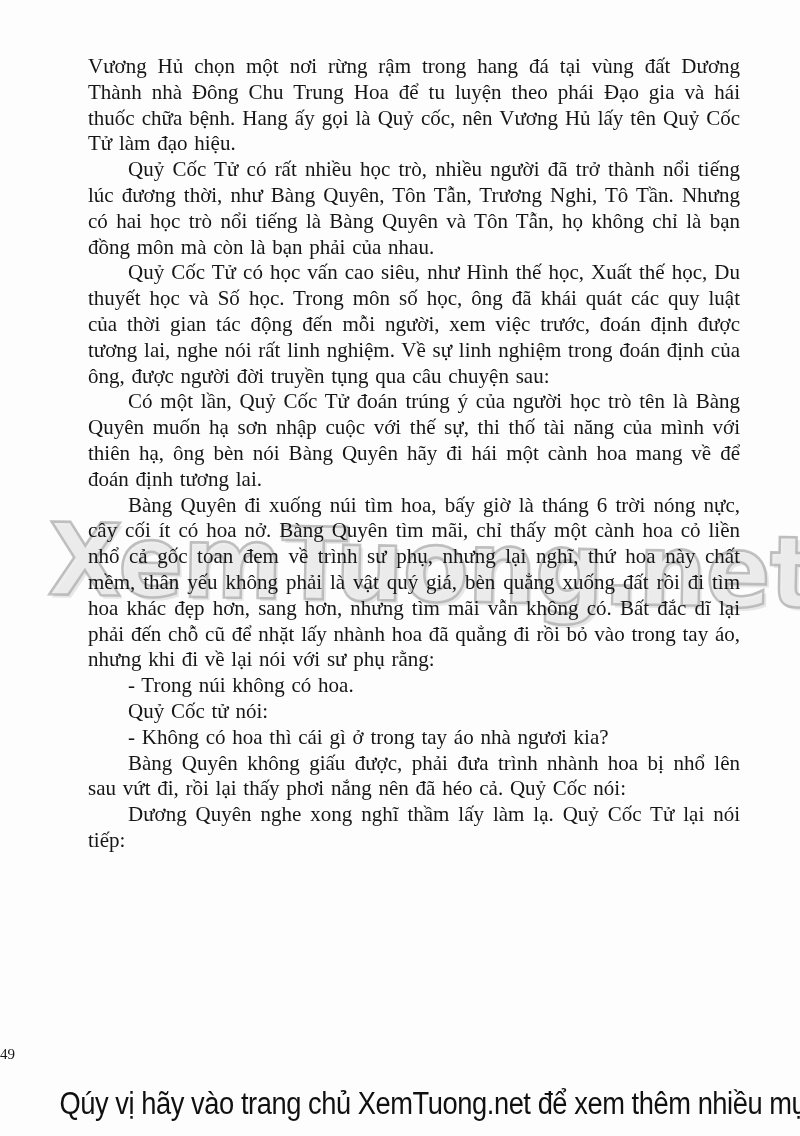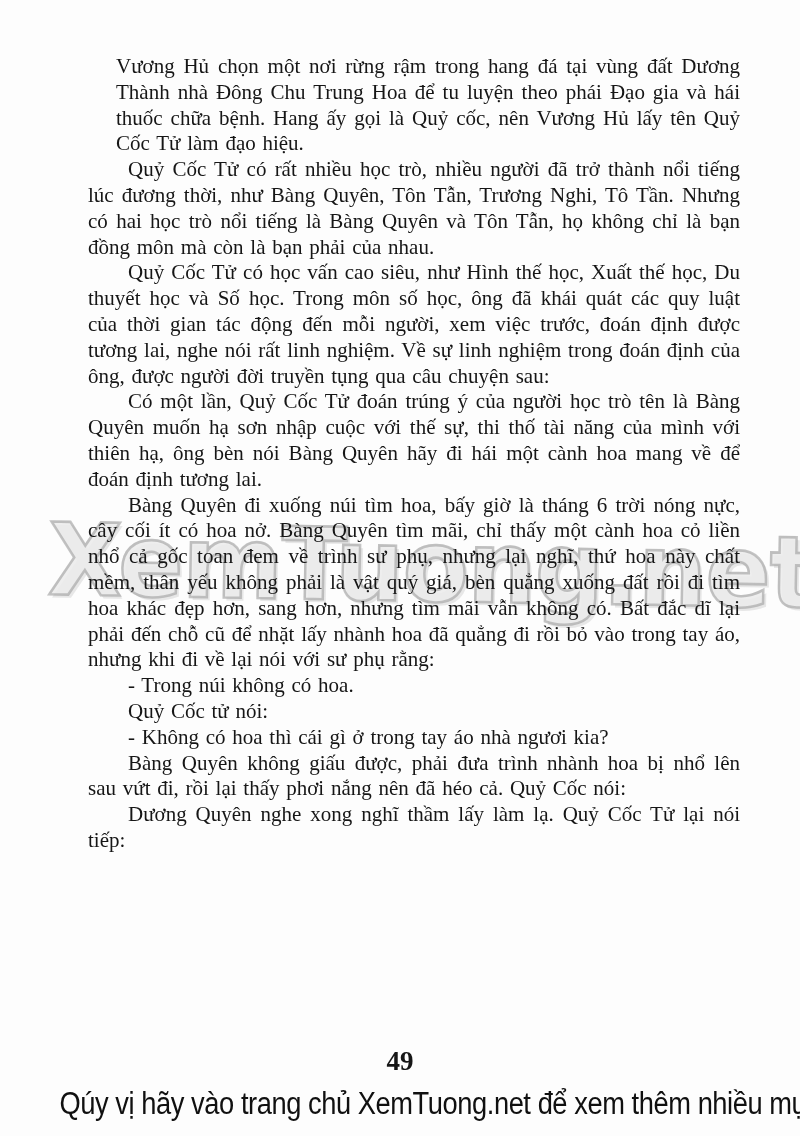--- a/index.html
+++ b/index.html
@@ -51,33 +51,31 @@
     line-height: 25.8px;
     text-align: justify;
     word-spacing: 1.5px;
   }
   .text-block p {
     margin: 0;
     text-indent: 40px;
   }
   .text-block p.no-indent {
     text-indent: 0;
-    margin-left: 28px;
   }
   
   .page-number {
     position: absolute;
     left: 0;
     top: 1046px;
     width: 100%;
     z-index: 1;
-    text-align: center;
-    font-size: 27px;
+    text-align: left;
+    font-size: 15px;
     color: var(--ink, #161616);
-    font-weight: bold;
   }
   
   .footer-banner {
     position: absolute;
     left: 0;
     top: 1086px;
     width: 100%;
     z-index: 1;
     text-align: center;
   }

